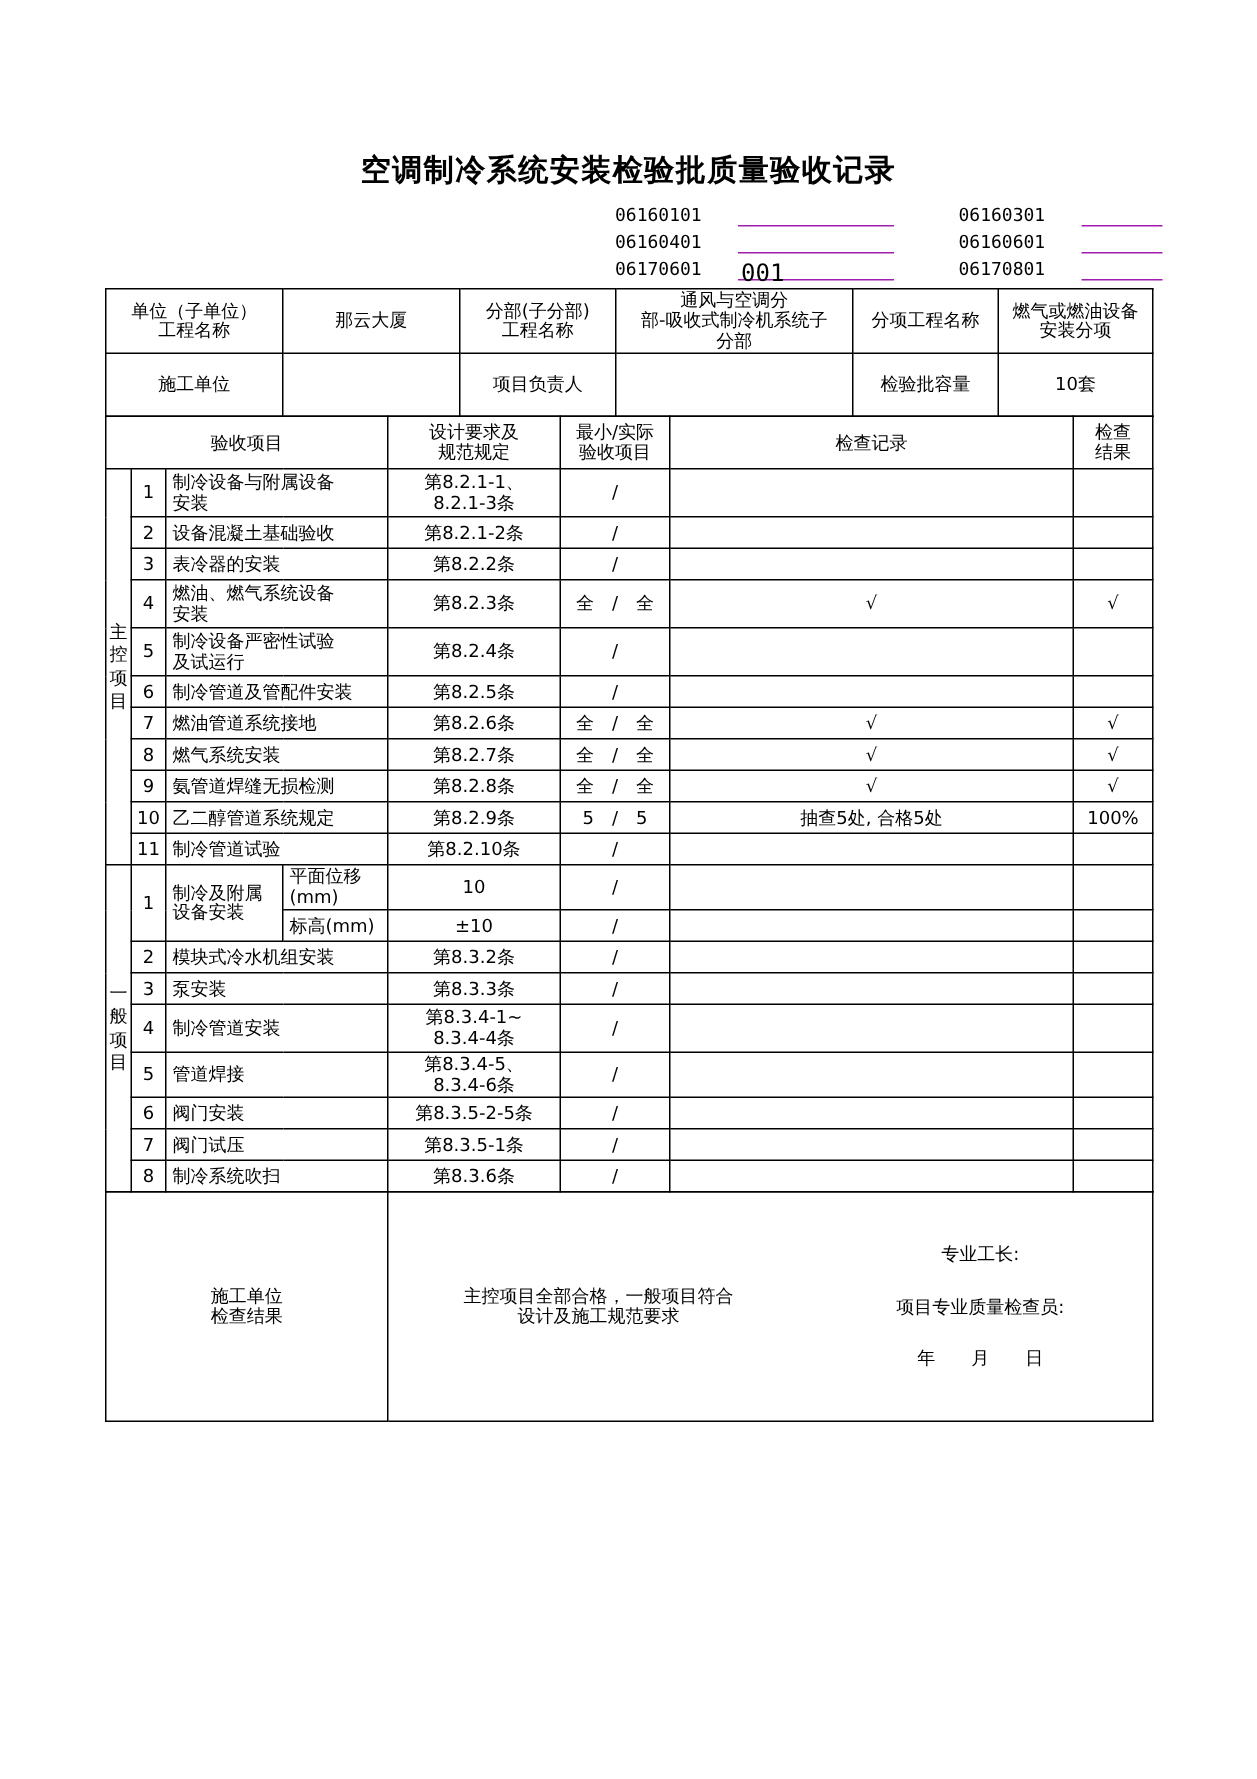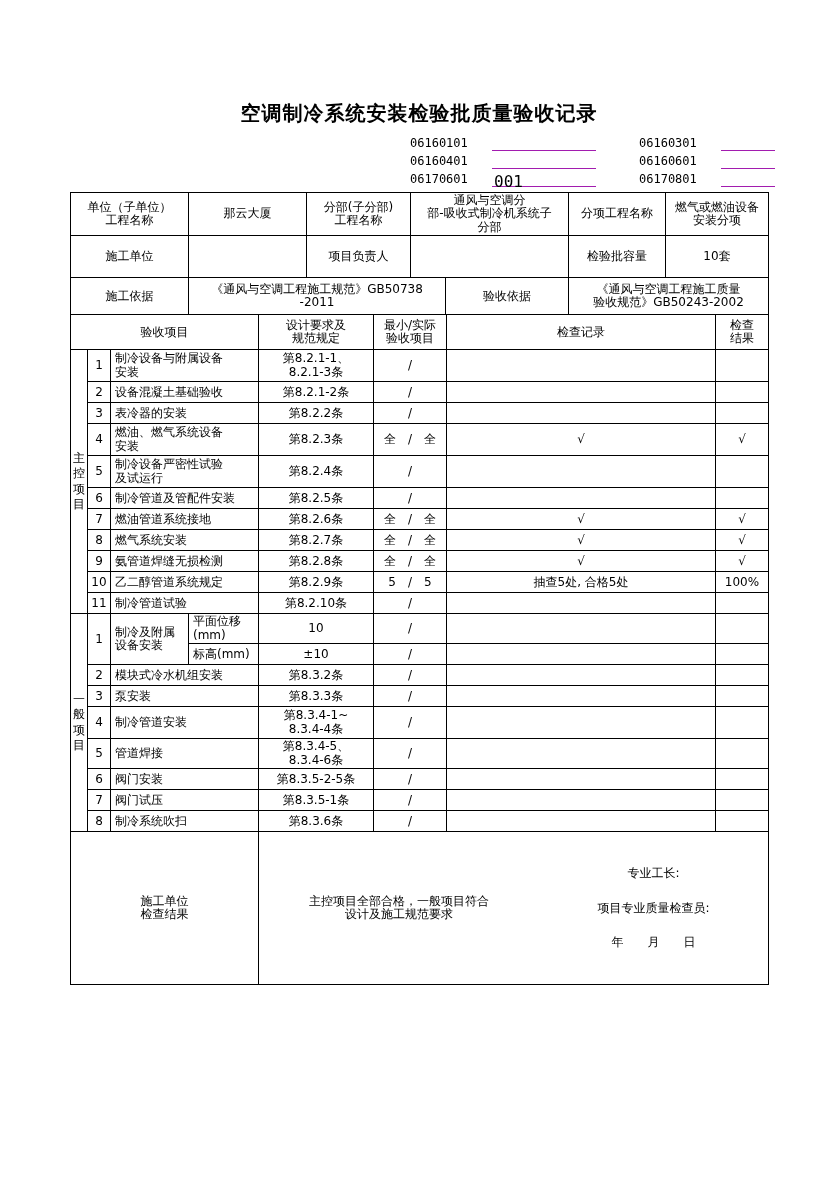--- a/index.html
+++ b/index.html
@@ -101,38 +101,20 @@
       <td>施工单位</td>
       <td></td>
       <td>项目负责人</td>
       <td></td>
       <td>检验批容量</td>
       <td>10套</td>
     </tr>
   </tbody>
     </table>
 
-  <table class="stack">
-    <colgroup>
-        <col style="width:118px">
-        <col style="width:257px">
-        <col style="width:123px">
-        <col style="width:200px">
-      </colgroup>
-    <tbody>
-        <tr style="height:37px">
-      <td>施工依据</td>
-      <td>《通风与空调工程施工规范》GB50738
--2011</td>
-      <td>验收依据</td>
-      <td>《通风与空调工程施工质量
-验收规范》GB50243-2002</td>
-    </tr>
-  </tbody>
-    </table>
 
   <table class="stack">
     <colgroup>
         <col style="width:17px">
         <col style="width:23px">
         <col style="width:78px">
         <col style="width:70px">
         <col style="width:115px">
         <col style="width:73px">
         <col style="width:269px">

